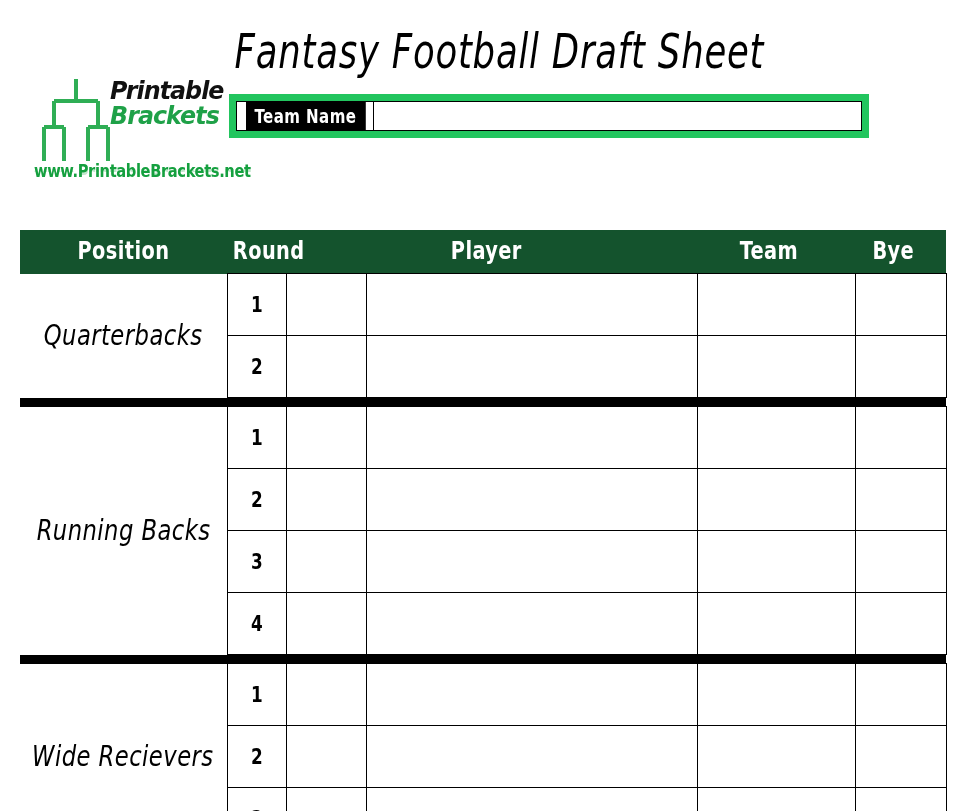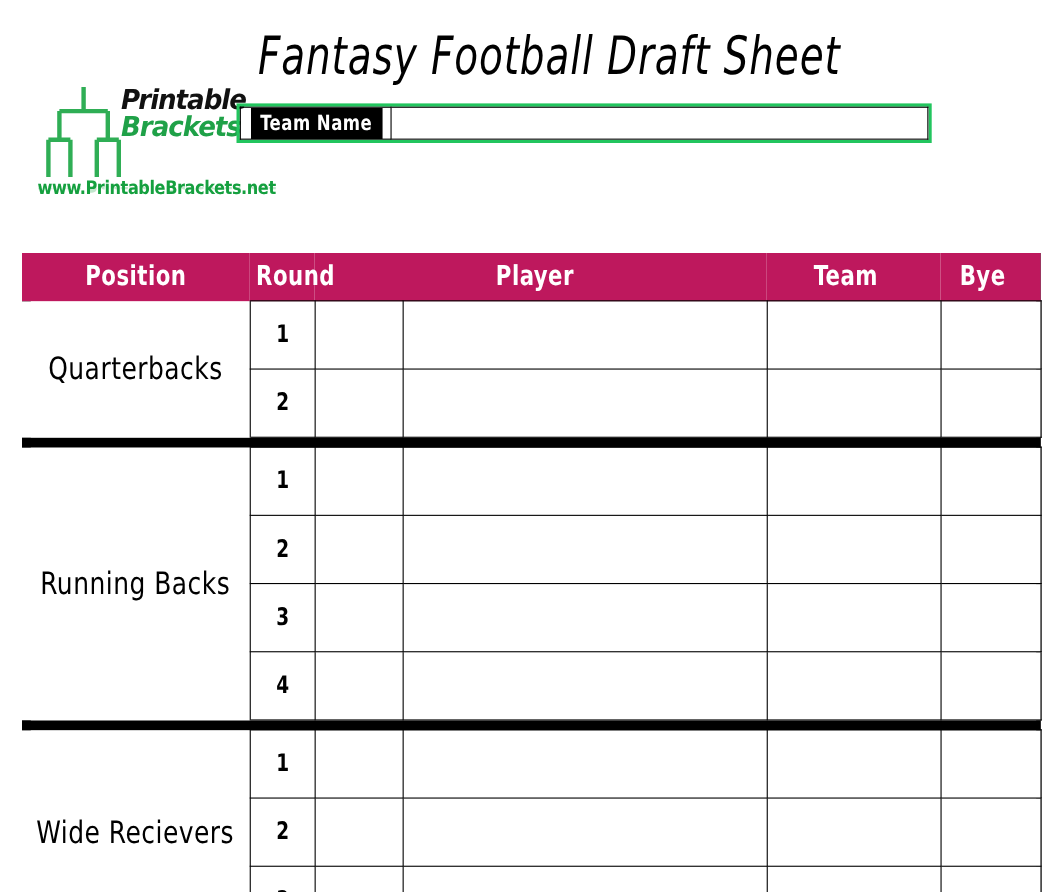--- a/index.html
+++ b/index.html
@@ -104,24 +104,24 @@
     white-space: nowrap;
     transform: scaleX(0.96) scaleY(-1);
     transform-origin: left top;
     overflow: hidden;
     height: 9px;
   }
 
   
   .teambox {
     position: absolute;
-    left: 215px;
+    left: 229px;
     top: 19px;
     width: 626px;
-    border: 3px solid #22c55e;
+    border: 7px solid #22c55e;
     border-collapse: collapse;
   }
   .teambox table {
     border-collapse: collapse;
     width: 100%;
   }
   .teambox td {
     border: 1px solid #000000;
     height: 28px;
     padding: 0;
@@ -157,21 +157,21 @@
   }
   .sheet col.c-pos   { width: 207px; }
   .sheet col.c-rnd   { width: 59px;  }
   .sheet col.c-gap   { width: 80px;  }
   .sheet col.c-ply   { width: 331px; }
   .sheet col.c-team  { width: 158px; }
   .sheet col.c-bye   { width: 91px;  }
 
   
   .hdr td {
-    background: #be185d;
+    background: #14532d;
     color: #ffffff;
     height: 40px;
     padding: 0 0 3px 0;
     text-align: center;
     vertical-align: middle;
     font-family: "DejaVu Sans Condensed", "Liberation Sans Narrow", "Liberation Sans", sans-serif;
     font-weight: bold;
     font-size: 25px;
     letter-spacing: 0.5px;
     border: none;
@@ -184,20 +184,21 @@
   
   .sheet td.cell {
     border: 1px solid #000000;
     background: #ffffff;
     padding: 0;
   }
   .sheet td.pos {
     text-align: center;
     vertical-align: middle;
     font-family: "DejaVu Sans Condensed", "Liberation Sans Narrow", "Liberation Sans", sans-serif;
+    font-style: italic;
     font-weight: 400;
     font-size: 28px;
     letter-spacing: 0.5px;
     border-left: none;
     border-top: none;
     border-bottom: none;
     white-space: nowrap;
   }
   .sheet td.pos span { display: inline-block; transform: scaleX(0.9); }
   .sheet td.rnd {

